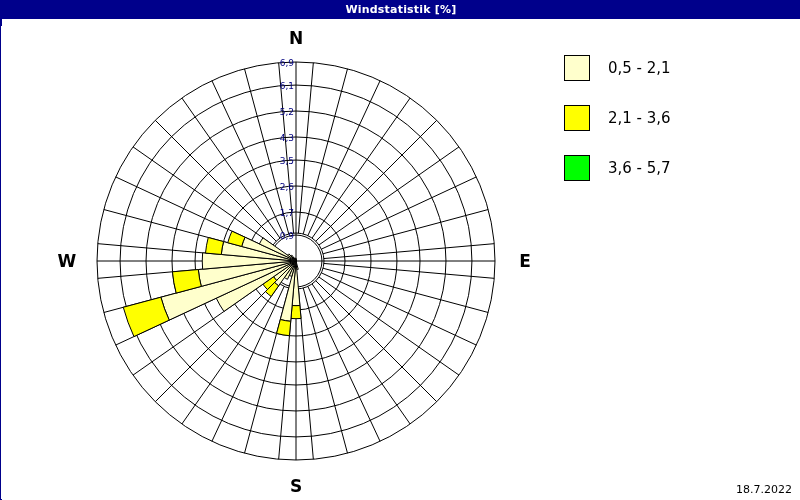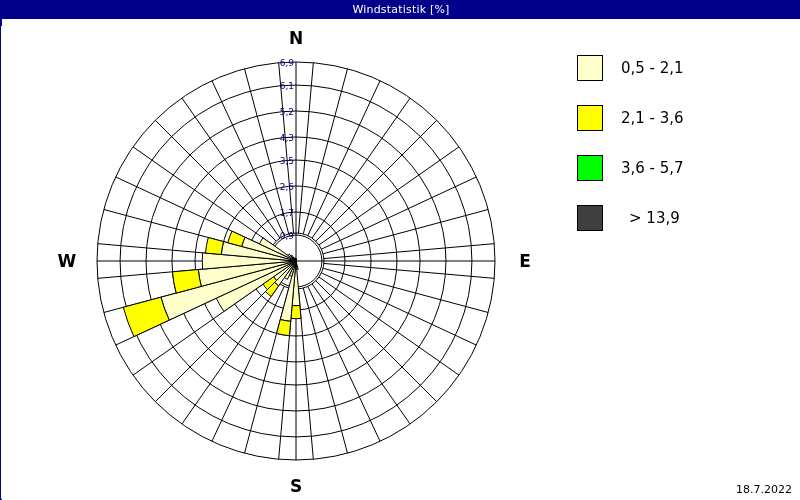--- a/index.html
+++ b/index.html
@@ -22,21 +22,21 @@
     background: #ffffff;
   }
   #titlebar {
     position: absolute;
     left: 0; top: 0;
     width: 800px;
     height: 25px;
     background: #00008b;
     color: #ffffff;
     font-size: 11px;
-    font-weight: normal;
+    font-weight: bold;
     line-height: 17px;
     text-align: center;
     letter-spacing: 0.2px;
     user-select: none;
   }
   #content {
     position: absolute;
     left: 1px; top: 18px;
     width: 798px;
     height: 481px;
@@ -69,21 +69,21 @@
     fill: none;
     shape-rendering: geometricPrecision;
   }
   .petal-seg {
     stroke: #000000;
     stroke-width: 1;
     shape-rendering: geometricPrecision;
   }
   #legend {
     position: absolute;
-    left: 575px;
+    left: 562px;
     top: 24px;
     width: 215px;
   }
   .legend-row {
     display: flex;
     align-items: center;
     height: 50px;
   }
   .legend-swatch {
     width: 26px;
@@ -228,22 +228,18 @@
           <div class="legend-label">0,5 - 2,1</div>
         </div>
         <div class="legend-row">
           <div class="legend-swatch" style="background: rgb(255, 255, 0);"></div>
           <div class="legend-label">2,1 - 3,6</div>
         </div>
         <div class="legend-row">
           <div class="legend-swatch" style="background: rgb(0, 255, 0);"></div>
           <div class="legend-label">3,6 - 5,7</div>
         </div>
-        <div class="legend-row">
-          <div class="legend-swatch" style="background: rgb(64, 64, 64);"></div>
-          <div class="legend-label gt">&gt; 13,9</div>
-        </div>
       </div>
 
     <div id="datestamp">18.7.2022</div>
 
   </div>
 </div>
 
 </body></html>

